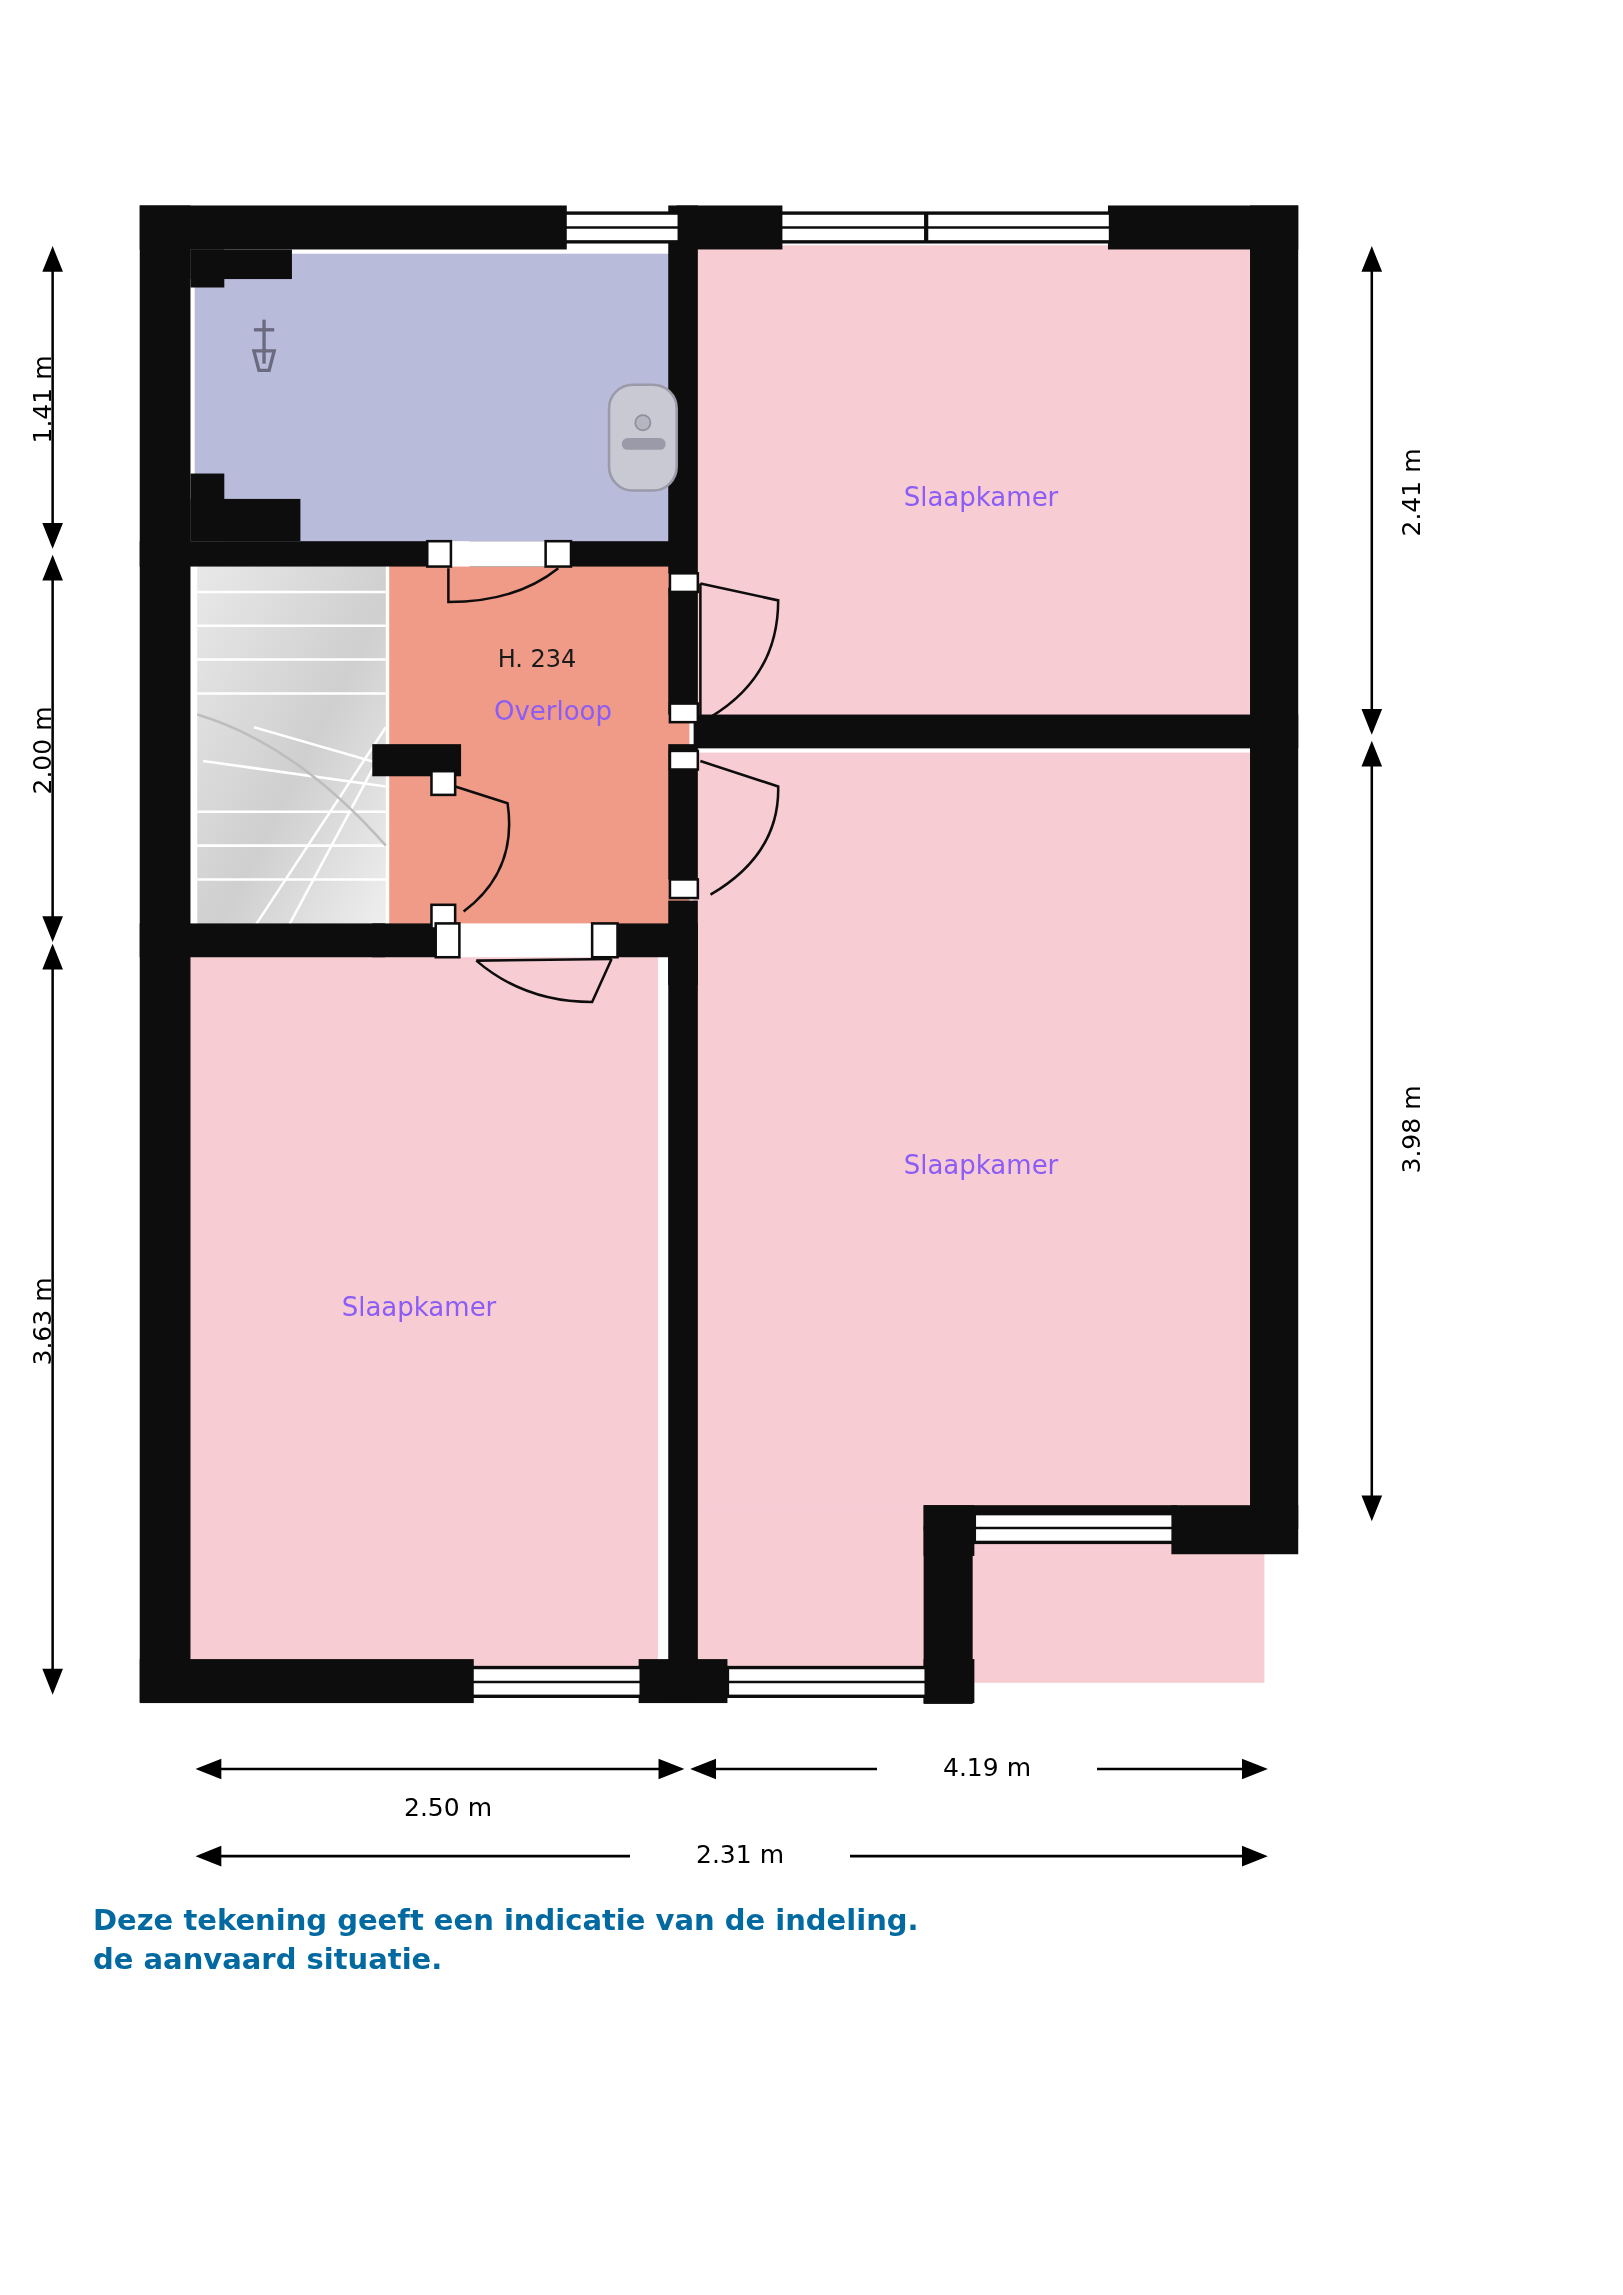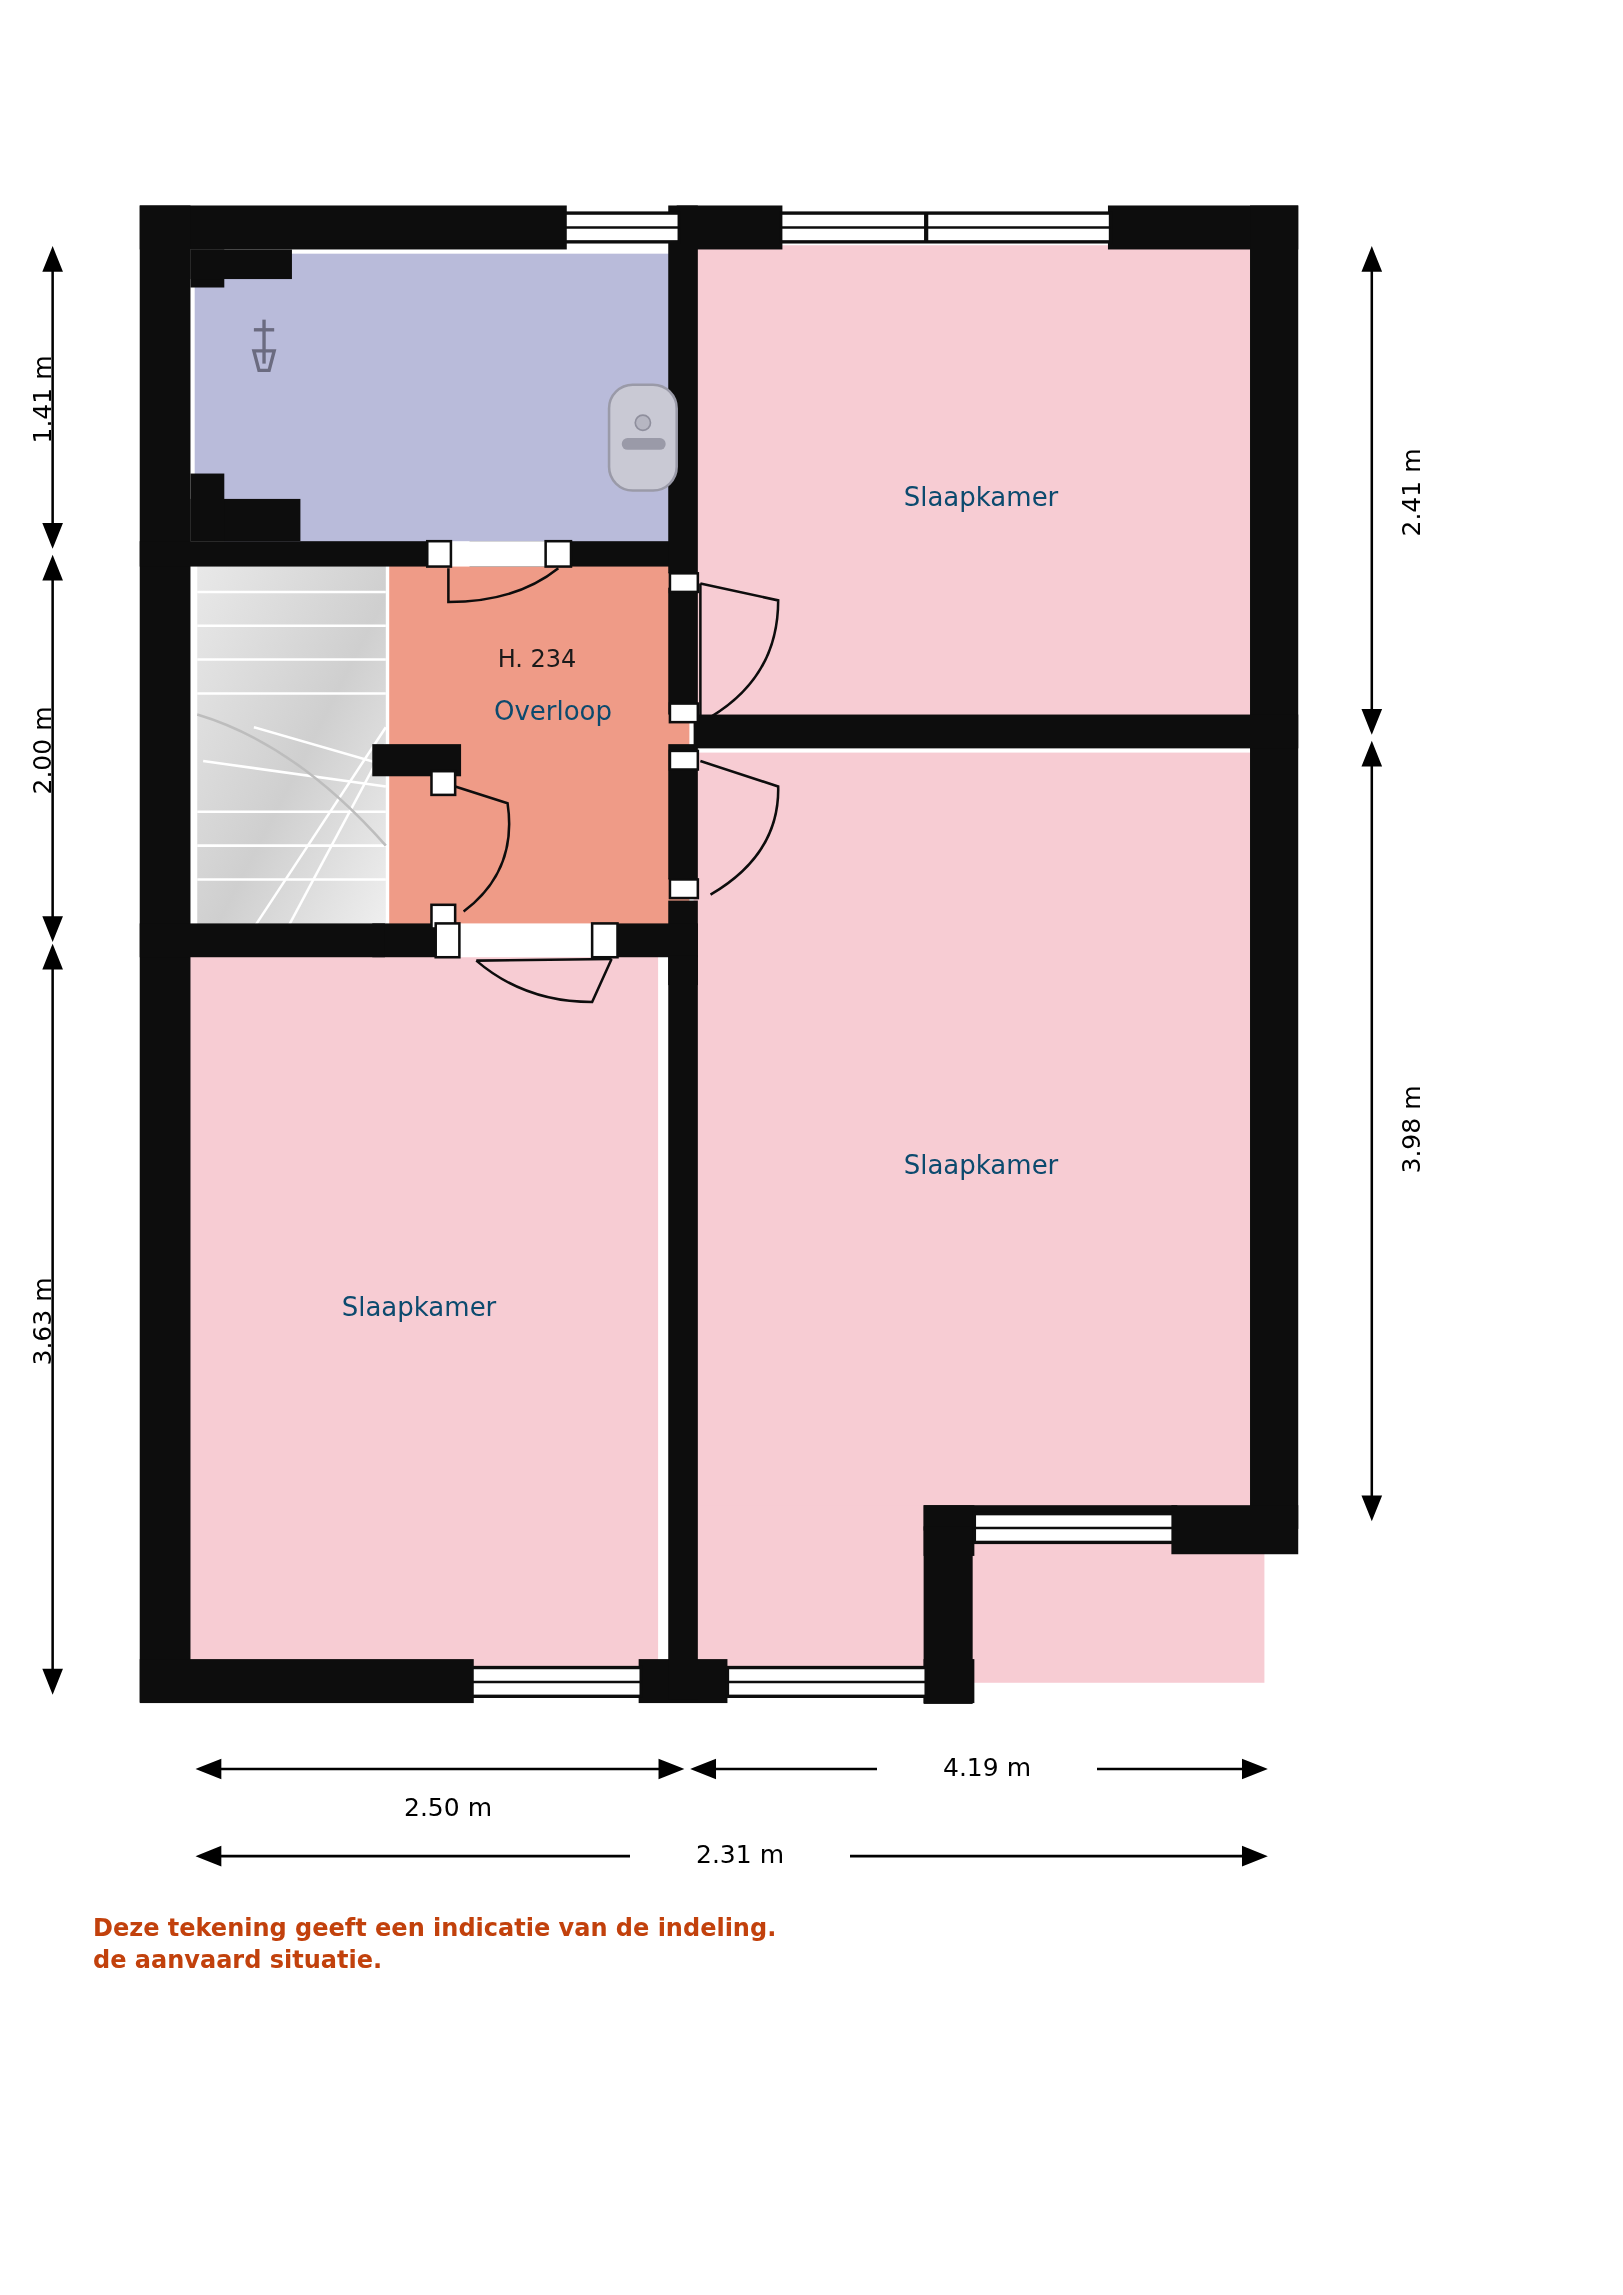--- a/index.html
+++ b/index.html
@@ -32,45 +32,44 @@
     font-family: "DejaVu Sans", "Liberation Sans", sans-serif;
   }
   .dim-label.vert {
     transform-origin: center center;
   }
 
   
   .room-label {
     position: absolute;
     font-size: 26px;
-    color: #0c4a6e;
+    color: #8b5cf6;
     white-space: nowrap;
     text-align: center;
     font-family: "DejaVu Sans", "Liberation Sans", sans-serif;
   }
   .room-code {
     position: absolute;
     font-size: 24px;
     color: #1a1a1a;
     white-space: nowrap;
     text-align: center;
   }
 
   
   #disclaimer {
     position: absolute;
     left: 93px;
     top: 1901px;
     width: 1514px;
-    font-size: 24px;
+    font-size: 29px;
     font-weight: bold;
-    color: #c2410c;
+    color: #0369a1;
     line-height: 1.33;
     font-family: "DejaVu Sans", "Liberation Sans", sans-serif;
-    margin-top: 12px;
   }
   #disclaimer div { white-space: nowrap; }
 </style>
 </head>
 <body>
 
 <svg id="plan" viewBox="0 0 1920 2714" xmlns="http://www.w3.org/2000/svg">
 
   <defs>
     <linearGradient id="stairGrad" x1="0" y1="0" x2="1" y2="1">

